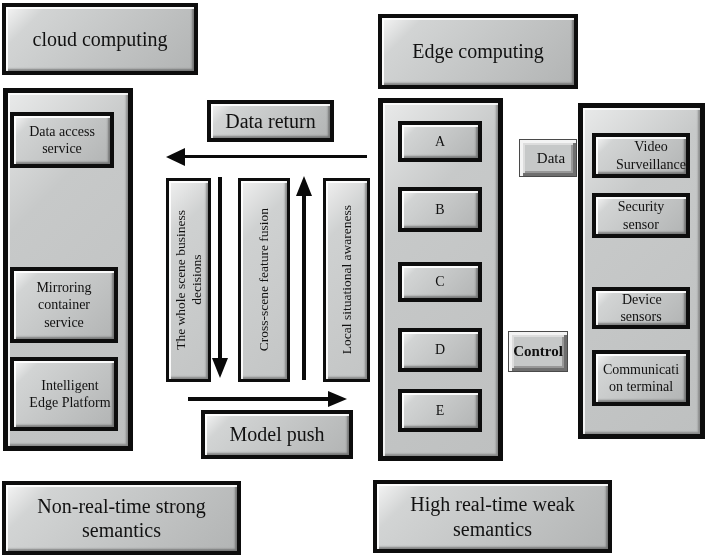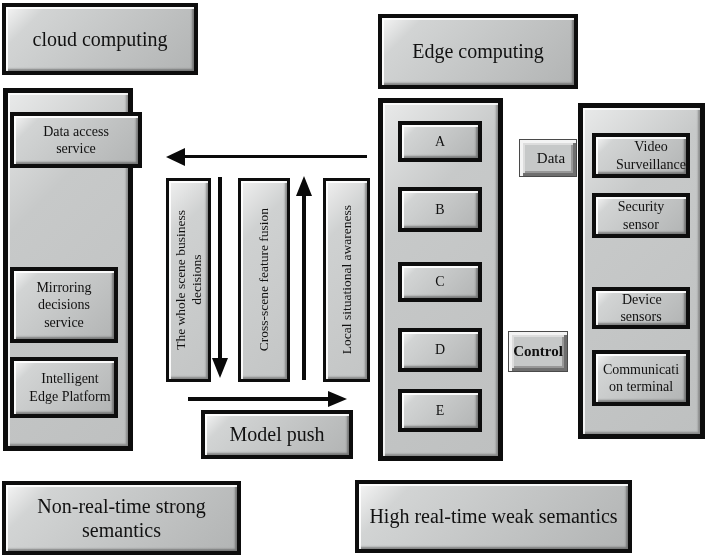--- a/index.html
+++ b/index.html
@@ -62,29 +62,30 @@
 </style>
 </head>
 <body>
 
 <div class="canvas">
 
   <div class="box" style="left:2px; top:3px; width:196px; height:72px;">cloud computing</div>
   <div class="box" style="left:378px; top:14px; width:200px; height:75px;">Edge computing</div>
 
   <div class="panel" style="left:3px; top:88px; width:130px; height:363px;">
-    <div class="box" style="left:2px; top:19px; width:132px; height:56px;">Data access
+    <div class="box" style="left:2px; top:19px; width:104px; height:56px;">Data access
 service</div>
     <div class="box" style="left:2px; top:174px; width:108px; height:76px;">Mirroring
-decisions
+container
 service</div>
-    <div class="box" style="left:2px; top:264px; width:108px; height:61px;padding-left:12px;">Intelligent
+    <div class="box" style="left:2px; top:264px; width:108px; height:74px;padding-left:12px;">Intelligent
 Edge Platform</div>
   </div>
 
+  <div class="box" style="left:207px; top:100px; width:127px; height:42px;">Data return</div>
   <div class="shaft-h" style="left:182px; top:155px; width:185px;"></div>
   <div class="tri tri-left" style="left:166px; top:148px;"></div>
 
   <div class="vbar" style="left:166px; top:178px; width:45px; height:204px;">
     <span>The whole scene business
 decisions</span>
   </div>
   <div class="vbar" style="left:238px; top:178px; width:52px; height:204px;">
     <span>Cross-scene feature fusion</span>
   </div>
@@ -119,15 +120,15 @@
     <div class="box" style="left:9px; top:85px; width:98px; height:45px;">Security
 sensor</div>
     <div class="box" style="left:9px; top:179px; width:98px; height:42px;text-align:right;">Device
 sensors</div>
     <div class="box" style="left:9px; top:242px; width:98px; height:56px;">Communicati
 on terminal</div>
   </div>
 
   <div class="box" style="left:2px; top:481px; width:239px; height:74px;">Non-real-time strong
 semantics</div>
-  <div class="box" style="left:355px; top:480px; width:277px; height:73px;">High real-time weak semantics</div>
+  <div class="box" style="left:373px; top:480px; width:239px; height:73px;">High real-time weak semantics</div>
 
 </div>
 
 </body></html>

